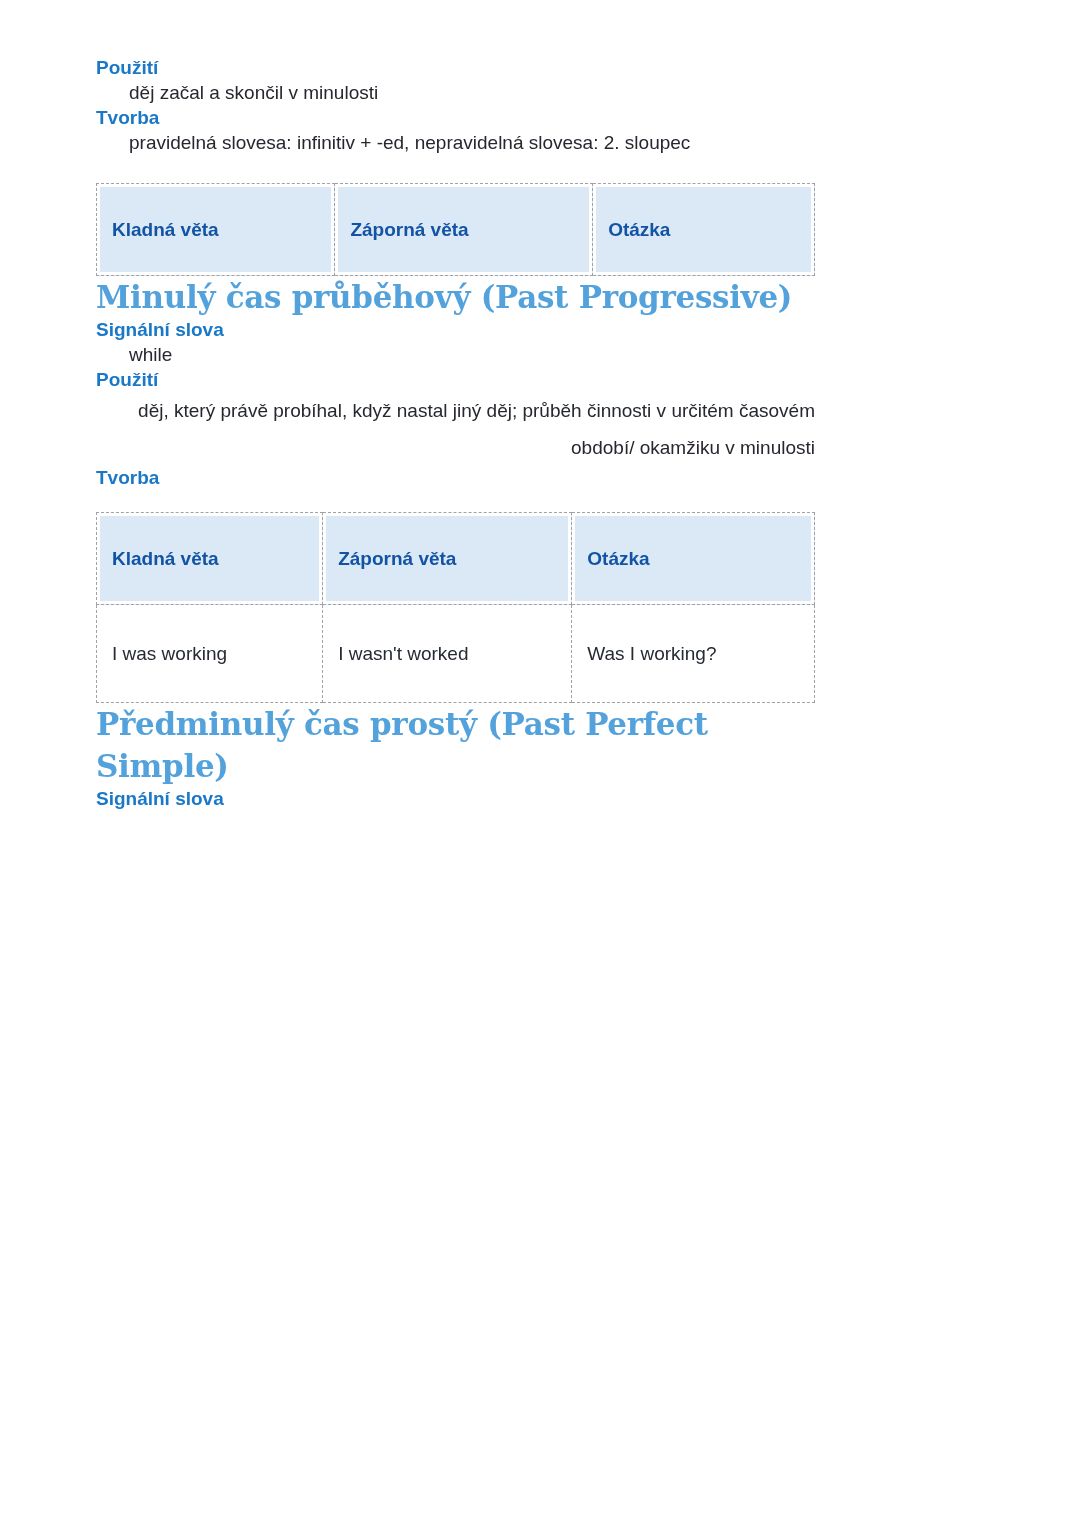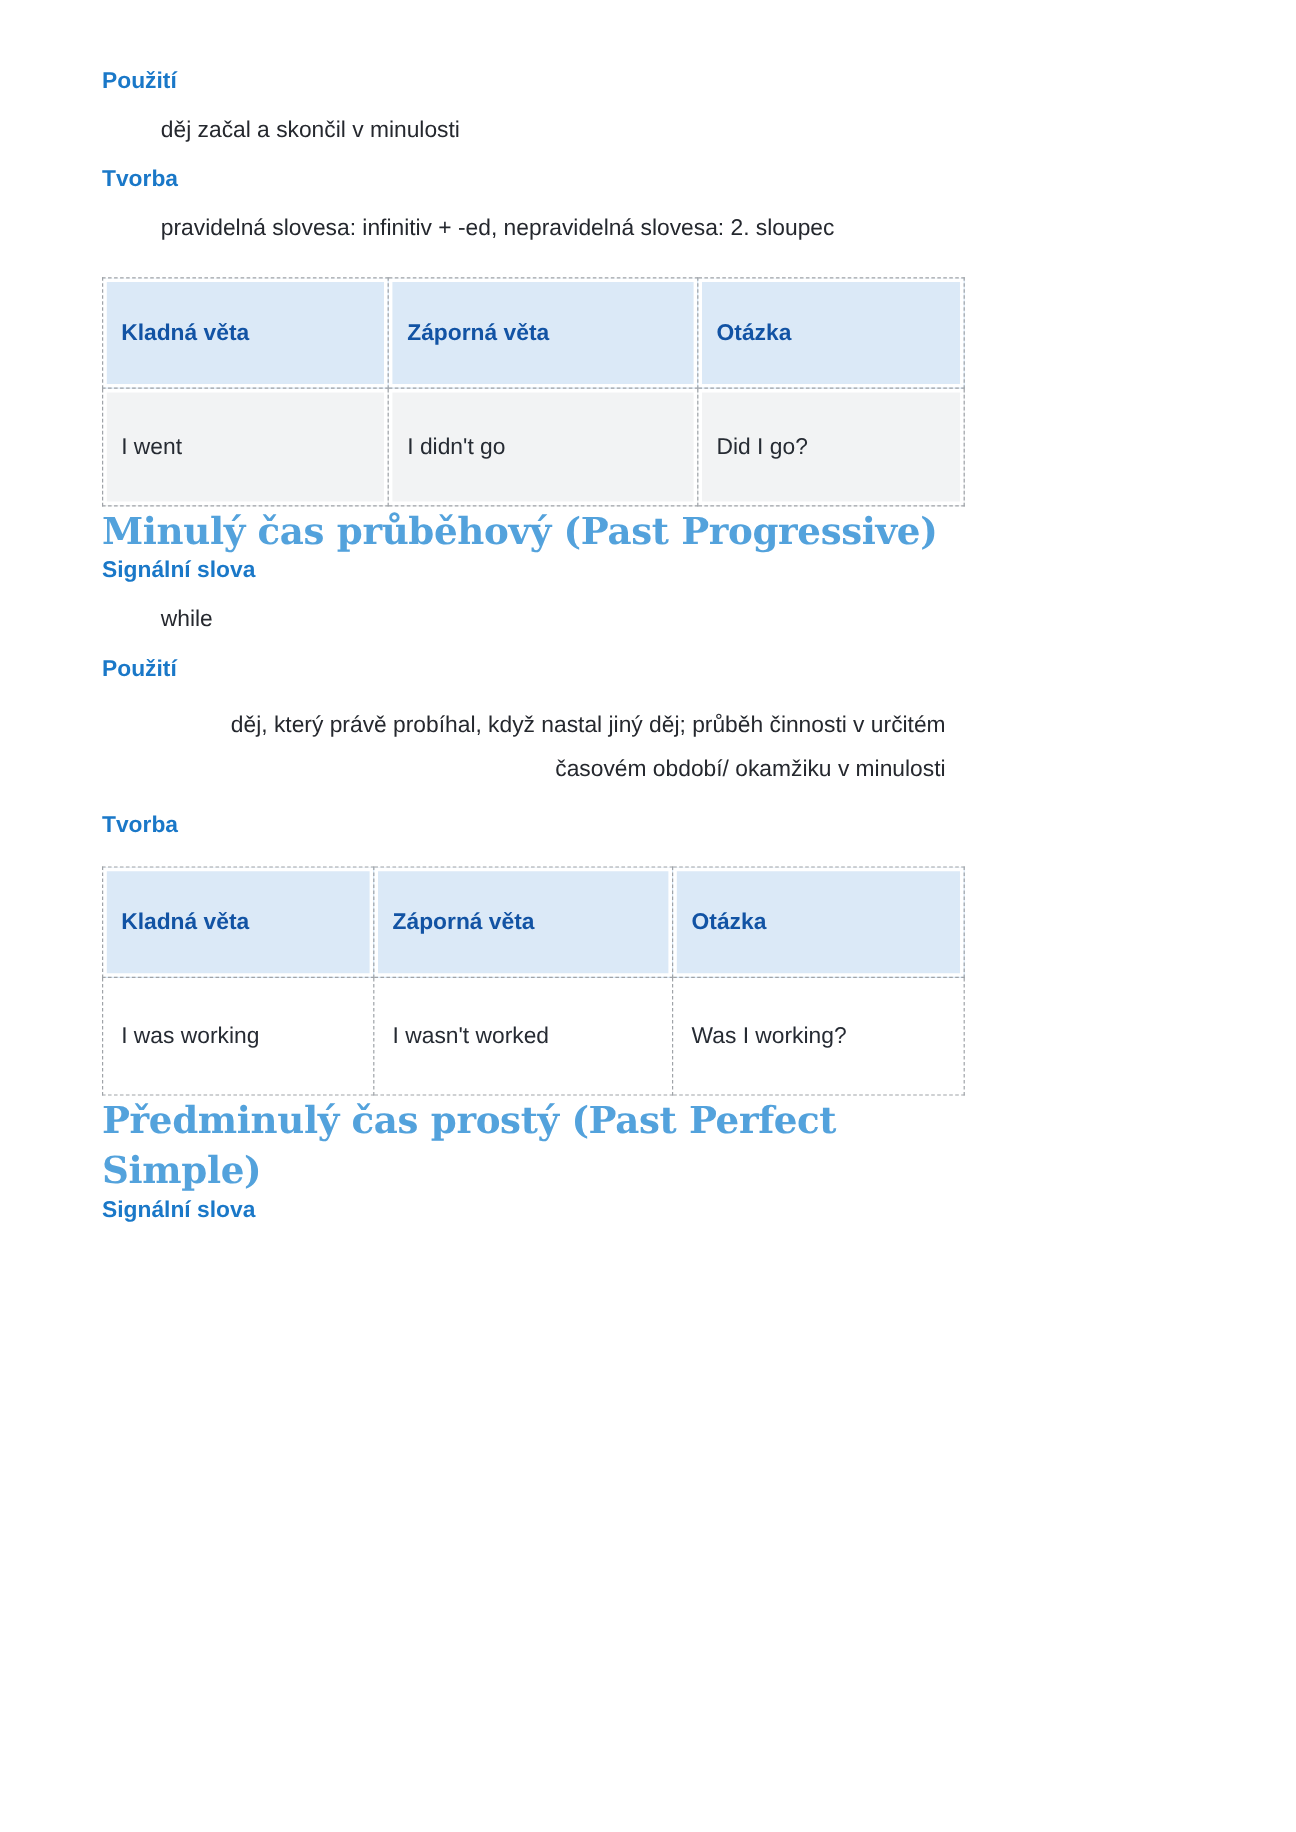--- a/index.html
+++ b/index.html
@@ -3,32 +3,33 @@
 <meta charset="utf-8">
 <style>
   html,body{margin:0;padding:0;background:#ffffff;}
   .page{
     position:relative;
     width:876px;
     height:1527px;
     background:#ffffff;
     font-family:"Liberation Sans", sans-serif;
     overflow:hidden;
+    padding-left:11px;
   }
   .content{padding:56px 72px 0 85px;}
 
   h4.sub{
     margin:0;
     font-size:19px;
     line-height:24px;
     font-weight:700;
     color:#1a78c8;
   }
   p.body{
-    margin:16px;
+    margin:0;
     padding-left:33px;
     font-size:19px;
     line-height:26px;
     color:#25282e;
   }
   p.para{line-height:37px;}
 
   h2.title{
     margin:0;
     font-family:"DejaVu Serif", serif;
@@ -108,25 +109,20 @@
           <col style="width:30.9%">
       </colgroup>
       <thead>
         <tr>
           <th>Kladná věta</th>
           <th>Záporná věta</th>
           <th>Otázka</th>
         </tr>
       </thead>
       <tbody>
-        <tr class="alt">
-          <td>I went</td>
-          <td>I didn't go</td>
-          <td>Did I go?</td>
-        </tr>
       </tbody>
     </table>
 
     <h2 class="title mt26">Minulý čas průběhový (Past Progressive)</h2>
 
     <h4 class="sub mt26">Signální slova</h4>
     <p class="body mt31">while</p>
 
     <h4 class="sub mt31">Použití</h4>
     <p class="body para mt29">děj, který právě probíhal, když nastal jiný děj; průběh činnosti v určitém časovém období/ okamžiku v minulosti</p>

